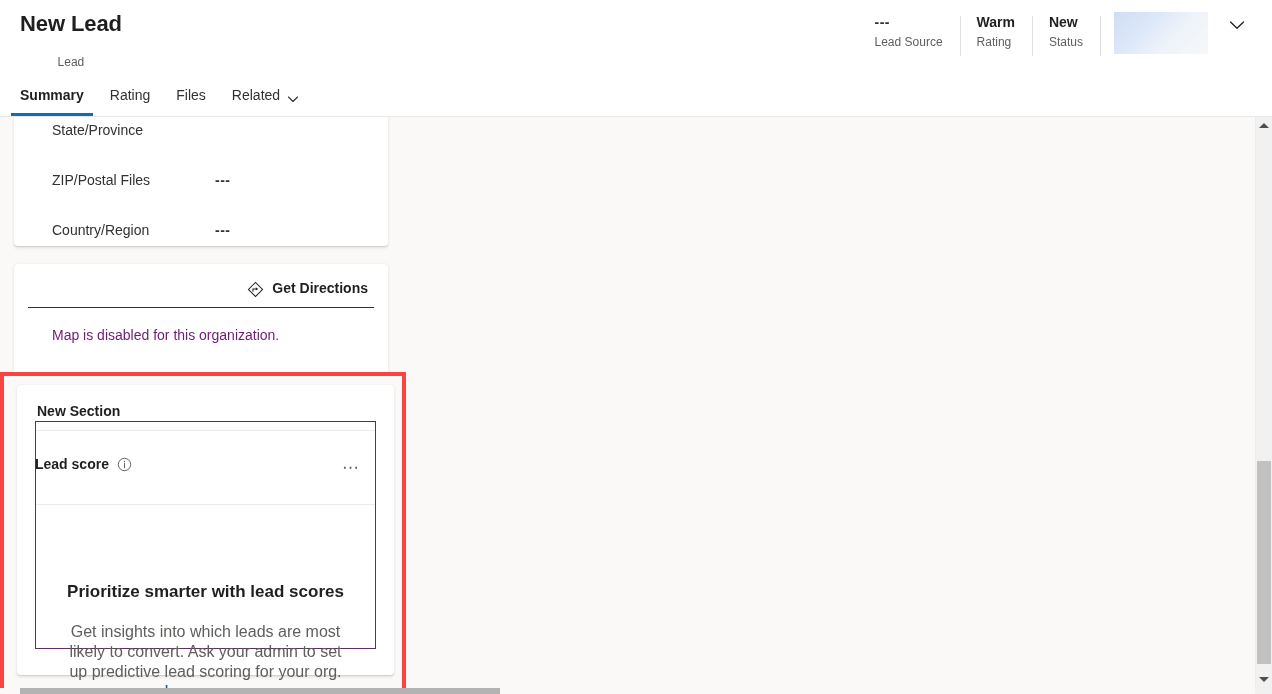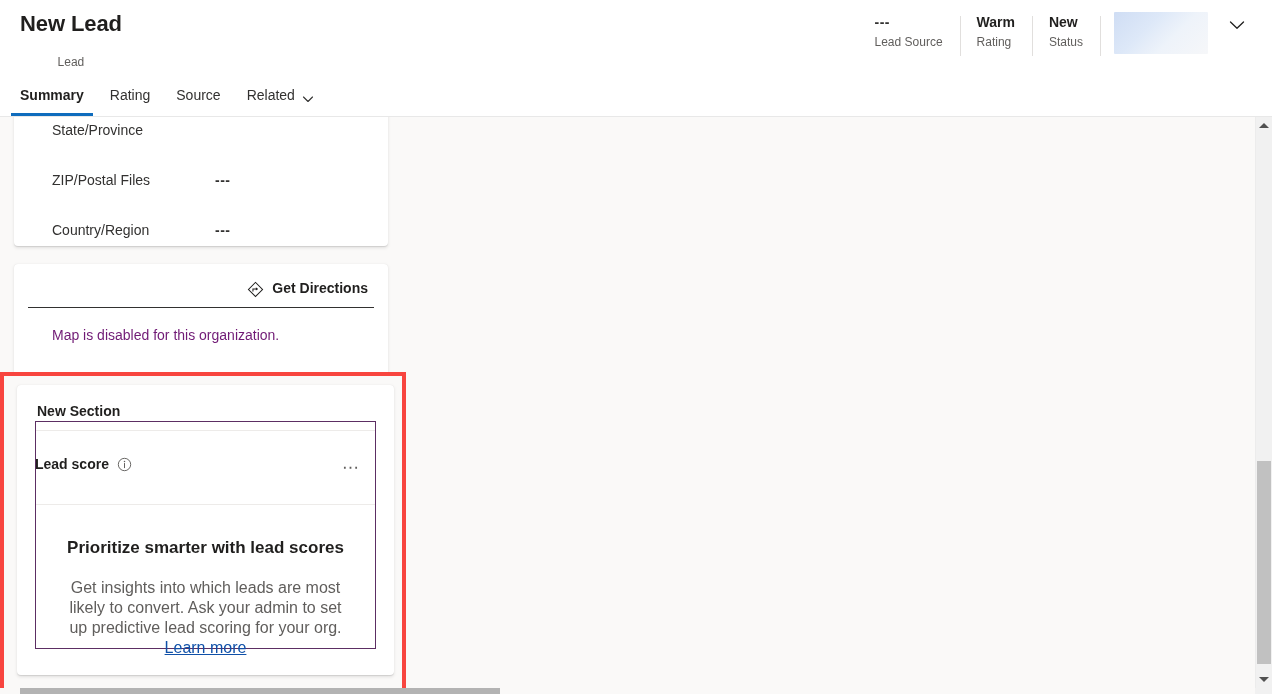--- a/index.html
+++ b/index.html
@@ -358,20 +358,21 @@
   .ls-body {
     padding: 31px 26px 0 26px;
     text-align: center;
   }
 
   .ls-heading {
     font-size: 17px;
     font-weight: bold;
     color: #201f1e;
     line-height: 23px;
+    margin-top: 44px;
   }
 
   .ls-desc {
     font-size: 16px;
     color: #605e5c;
     line-height: 20px;
     margin-top: 19px;
   }
 
   .ls-link {
@@ -496,21 +497,21 @@
     </div>
 
     <div class="tabs">
       <div class="tab active">
         <span>Summary</span>
       </div>
       <div class="tab">
         <span>Rating</span>
       </div>
       <div class="tab">
-        <span>Source</span>
+        <span>Files</span>
       </div>
       <div class="tab tab-with-chevron">
         <span>Related</span>
         <svg width="12" height="12" viewBox="0 0 12 12">
           <path d="M1.5 4 L6 8.5 L10.5 4" fill="none" stroke="#323130" stroke-width="1.1" stroke-linecap="round" stroke-linejoin="round"></path>
         </svg>
       </div>
     </div>
 
   </div>

